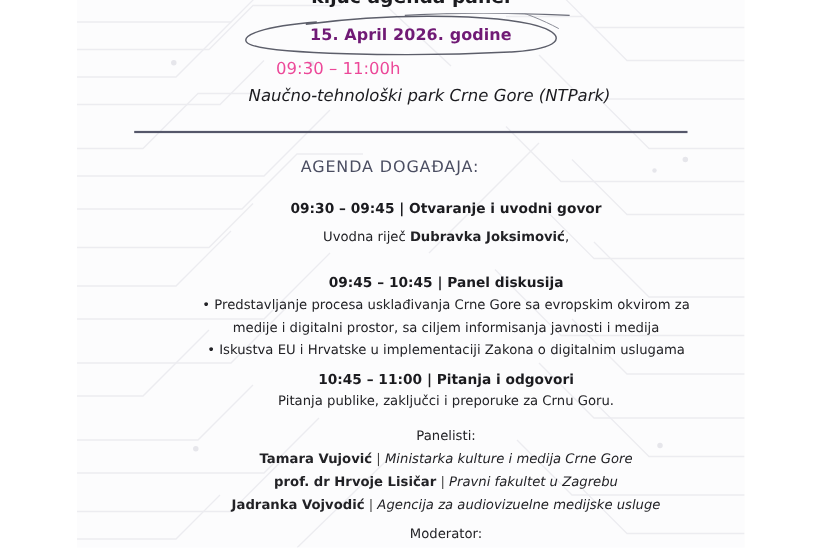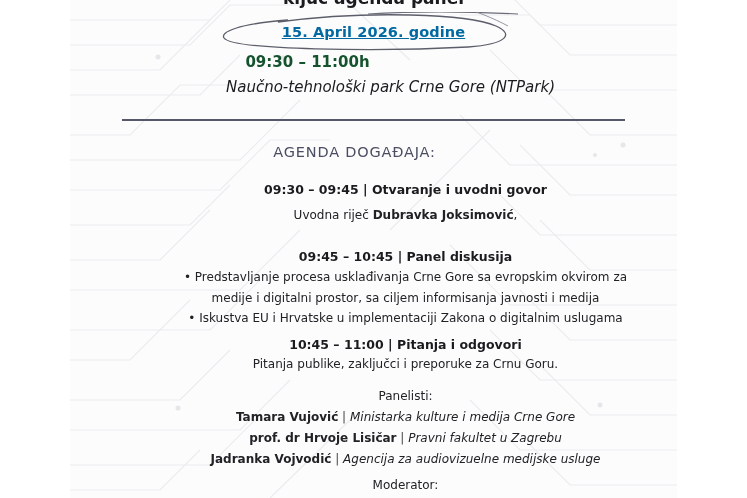--- a/index.html
+++ b/index.html
@@ -49,32 +49,31 @@
       left: 218px; top: 12px;
       width: 300px; height: 40px;
     }
     .date {
       position: absolute;
       top: 24px;
       left: 0; width: 747px;
       text-align: center;
       font-size: 14.5px;
       font-weight: bold;
-      color: #0369a1;
+      color: #701a75;
       letter-spacing: 0.1px;
-      text-decoration: underline;
     }
     .time {
       position: absolute;
       top: 53px;
       left: 0; width: 615px;
       text-align: center;
       font-size: 15px;
-      font-weight: 700;
-      color: #14532d;
+      font-weight: 400;
+      color: #ec4899;
     }
     .venue {
       position: absolute;
       top: 78px;
       left: 0; width: 747px;
       text-align: center;
       font-size: 15px;
       font-style: italic;
       color: #1b1b1f;
       padding-left: 17px;

